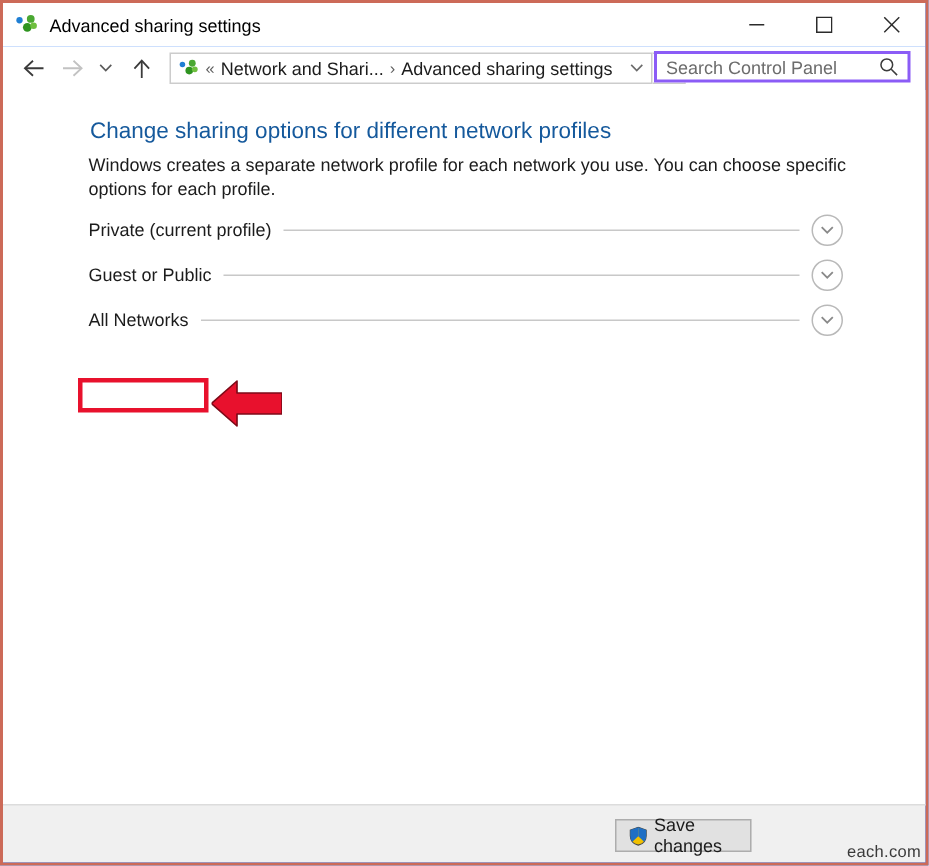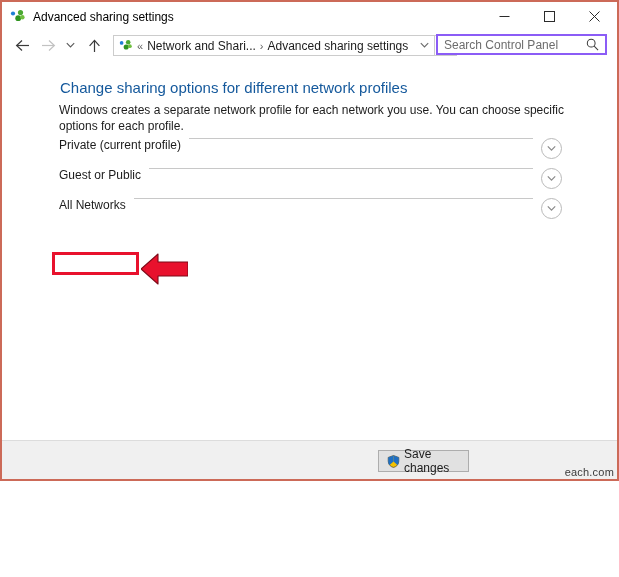--- a/index.html
+++ b/index.html
@@ -11,21 +11,21 @@
     width: 619px;
     height: 577px;
     font-family: "Liberation Sans", sans-serif;
     overflow: hidden;
   }
 
   .window {
     position: absolute;
     left: 0; top: 0;
     width: 619px;
-    height: 481px;
+    height: 577px;
     box-sizing: border-box;
     border: 2px solid #cc6a58;
     background: #3b82f6;
     overflow: hidden;
   }
 
   
   .titlebar {
     position: absolute;
     left: 0; top: 0;
@@ -192,20 +192,21 @@
   .profiles {
     position: absolute;
     left: 57px;
     top: 78px;
     width: 503px;
   }
   .profile-row {
     position: relative;
     height: 30px;
     display: flex;
+    align-items: center;
   }
   .profile-label {
     font-size: 12px;
     color: #1c1c1c;
     white-space: nowrap;
     padding-right: 8px;
   }
   .profile-rule {
     flex: 1 1 auto;
     height: 1px;
@@ -265,21 +266,21 @@
     font-family: "Liberation Sans", sans-serif;
     font-size: 12px;
     color: #1c1c1c;
     display: flex;
     align-items: center;
     justify-content: center;
     gap: 4px;
     cursor: default;
     padding: 0 8px;
   }
-  .btn-save   { left: 376px; width: 91px; }
+  .btn-save   { left: 408px; width: 91px; }
   .btn-cancel { left: 494px; width: 65px; margin-top: 36px; }
   .shield {
     width: 13px; height: 13px;
     flex: 0 0 auto;
   }
   .watermark {
     position: absolute;
     right: 3px;
     bottom: 1px;
     font-size: 11px;

